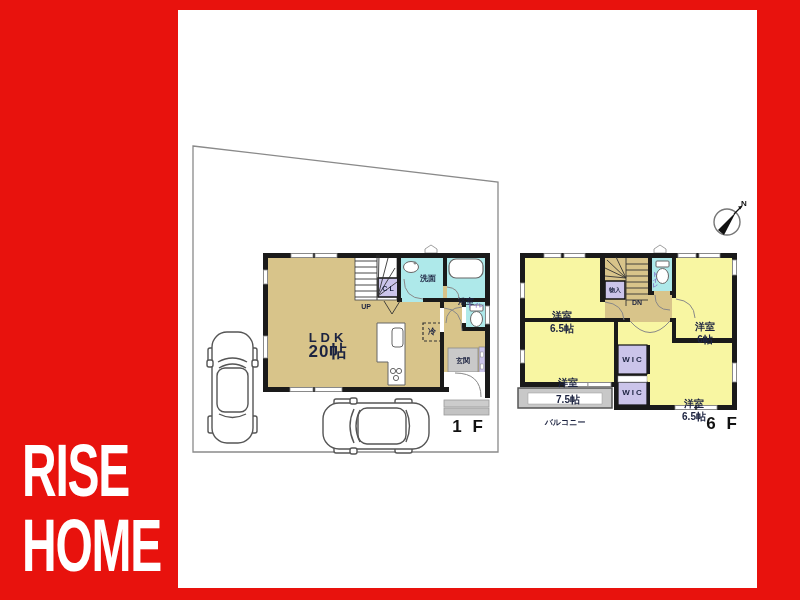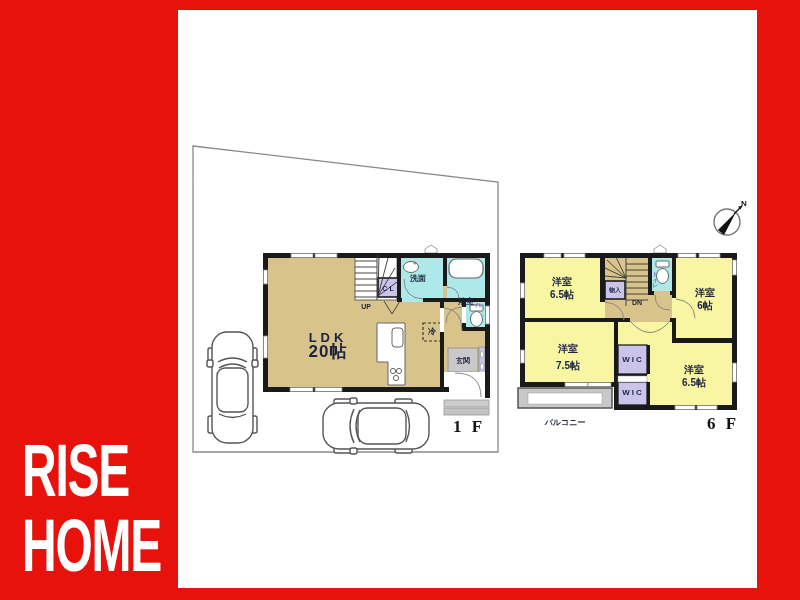--- a/index.html
+++ b/index.html
@@ -8,29 +8,29 @@
   .frame{position:absolute;left:0;top:0;width:800px;height:600px;background:#e8120d;}
   .canvas{position:absolute;left:178px;top:10px;width:579px;height:578px;background:#ffffff;}
   .plan{position:absolute;left:0;top:0;}
   .brand{position:absolute;left:22px;top:433px;width:156px;color:#ffffff;
          font-weight:bold;font-size:75px;line-height:75px;letter-spacing:-2px;
          transform:scaleX(0.64);transform-origin:left top;white-space:nowrap;}
   .lbl{position:absolute;transform:translate(-50%,-50%);white-space:nowrap;
        color:#1c2340;font-weight:bold;text-align:center;line-height:1;}
   .s13{font-size:13px;letter-spacing:4px;}
   .s11{font-size:17px;letter-spacing:1px;}
-  .s10{font-size:10px;}
+  .s10{font-size:10px;margin-top:34px;}
   .s8{font-size:8px;}
   .s7{font-size:7px;}
   .s6{font-size:6px;}
   .s5{font-size:5.5px;}
   .purple{color:#7a5fc0;}
   .dark{color:#111111;}
   .ls2{letter-spacing:2px;}
-  .ls3{letter-spacing:3px;font-family:Liberation Serif, serif;}
+  .ls3{letter-spacing:3px;}
   .vert{writing-mode:vertical-rl;transform:translate(-50%,-50%);}
 </style>
 </head>
 <body>
 
 <div class="frame">
 
   <div class="brand">
     <div>RISE</div>
     <div>HOME</div>
@@ -231,21 +231,21 @@
         <polygon points="558,202 540,220 546,225" fill="#111111"></polygon>
         <path d="M556,204 L564,196" stroke="#111" stroke-width="1.2" fill="none"></path>
         <path d="M564,196 l-4,0.5 l2.5,3 z" fill="#111111"></path>
       </g>
     </svg>
 
     <span class="lbl s13" style="left:150px;top:327px;text-align:right;">LDK</span>
     <span class="lbl s11" style="left:150px;top:341px;">20帖</span>
     <span class="lbl s7" style="left:188px;top:296px;">UP</span>
     <span class="lbl s7 ls2" style="left:211px;top:278px;">CL</span>
-    <span class="lbl s8" style="left:240px;top:269px;">洗面</span>
+    <span class="lbl s8" style="left:250px;top:269px;">洗面</span>
     <span class="lbl s8" style="left:288px;top:292px;">浴室</span>
     <span class="lbl s5 purple" style="left:298px;top:296px;">トイレ</span>
     <span class="lbl s8" style="left:254px;top:322px;">冷</span>
     <span class="lbl s7" style="left:285px;top:350px;">玄関</span>
     <span class="lbl s11 ls3 dark" style="left:291px;top:416px;">1 F</span>
 
     <span class="lbl s10" style="left:384px;top:272px;">洋室</span>
     <span class="lbl s10" style="left:384px;top:285px;">6.5帖</span>
     <span class="lbl s6" style="left:437px;top:280px;">物入</span>
     <span class="lbl s7" style="left:459px;top:292px;">DN</span>

